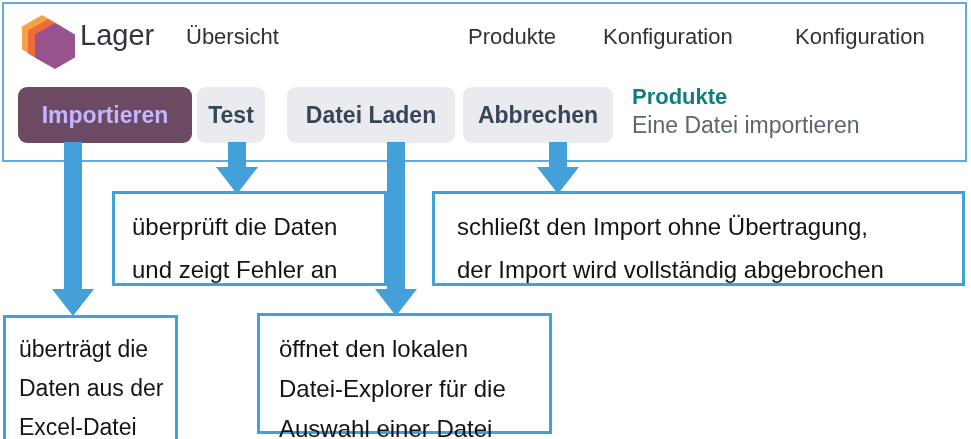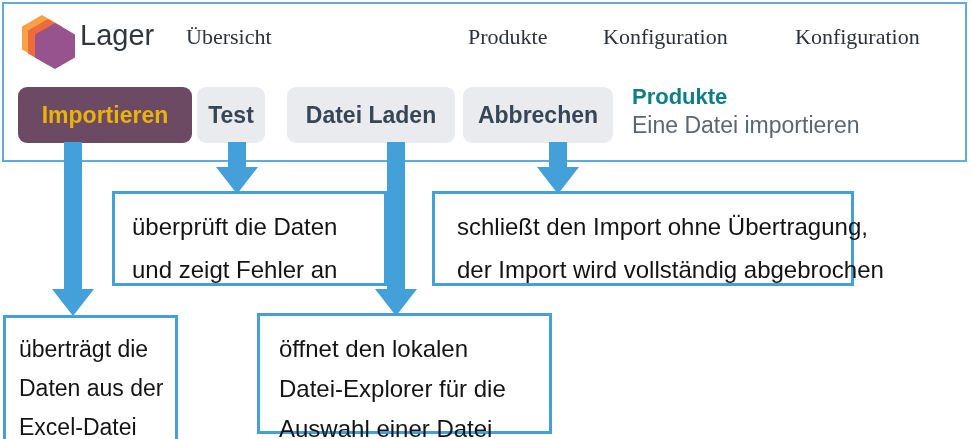--- a/index.html
+++ b/index.html
@@ -9,47 +9,47 @@
   
   .frame{position:absolute;left:2px;top:2px;width:965px;height:160px;
          border:2px solid var(--frame-border);background:#fff;box-sizing:border-box;}
 
   .logo{position:absolute;left:18px;top:9px;width:56px;height:58px;}
   .logo .hex-back{fill:var(--logo-amber);}
   .logo .hex-mid{fill:var(--logo-orange);}
   .logo .hex-front{fill:var(--logo-purple);}
 
   .app-name{position:absolute;left:76px;top:15px;font-size:29px;color:#30363d;}
-  .menu-item{position:absolute;top:20px;font-size:22px;color:#2d333a;cursor:pointer;white-space:nowrap;font-family:Liberation Serif, serif;}
+  .menu-item{position:absolute;top:20px;font-size:22px;color:#2d333a;cursor:pointer;white-space:nowrap;}
 
   .btn{position:absolute;top:87px;height:56px;border-radius:9px;display:flex;
        align-items:center;justify-content:center;font-size:23px;font-weight:700;
        box-sizing:border-box;cursor:pointer;white-space:nowrap;}
-  .btn-primary{background:var(--button-primary-bg);color:#eab308;}
+  .btn-primary{background:var(--button-primary-bg);color:#c4b5fd;}
   .btn-secondary{background:var(--button-secondary-bg);color:var(--button-secondary-text);}
 
   .crumb-title{position:absolute;left:632px;top:84px;font-size:22px;font-weight:700;
                color:var(--breadcrumb-title);cursor:pointer;}
   .crumb-sub{position:absolute;left:632px;top:112px;font-size:23px;color:var(--breadcrumb-subtitle);}
 
   
   .stem{position:absolute;width:18px;background:var(--accent);z-index:3;}
   .head{position:absolute;width:0;height:0;z-index:3;
         border-left:21px solid transparent;border-right:21px solid transparent;
         border-top:27px solid var(--accent);}
 
   
   .note{position:absolute;border:3px solid var(--accent);background:#fff;
         box-sizing:border-box;color:#141414;z-index:2;}
   .note div{white-space:nowrap;}
   .note-import{left:3px;top:315px;width:175px;height:143px;padding:12px 0 0 13px;
                font-size:23px;line-height:39px;}
   .note-test{left:112px;top:191px;width:275px;height:95px;padding:11px 0 0 17px;
              font-size:24px;line-height:43px;}
-  .note-cancel{left:432px;top:191px;width:422px;height:95px;padding:11px 0 0 22px;
+  .note-cancel{left:432px;top:191px;width:533px;height:95px;padding:11px 0 0 22px;
                font-size:24px;line-height:43px;}
   .note-load{left:257px;top:313px;width:295px;height:121px;padding:13px 0 0 19px;
              font-size:24px;line-height:40px;}
 </style>
 </head>
 <body style="--accent: #44a0d8; --frame-border: #5fabdf; --button-primary-bg: #6d4a63; --button-secondary-bg: #e9ebee; --button-secondary-text: #374657; --breadcrumb-title: #0d7e83; --breadcrumb-subtitle: #5c6670; --logo-amber: #f7a246; --logo-orange: #ef6c3a; --logo-purple: #96538e;">
 
 <div class="canvas">
 
   <div class="frame">

